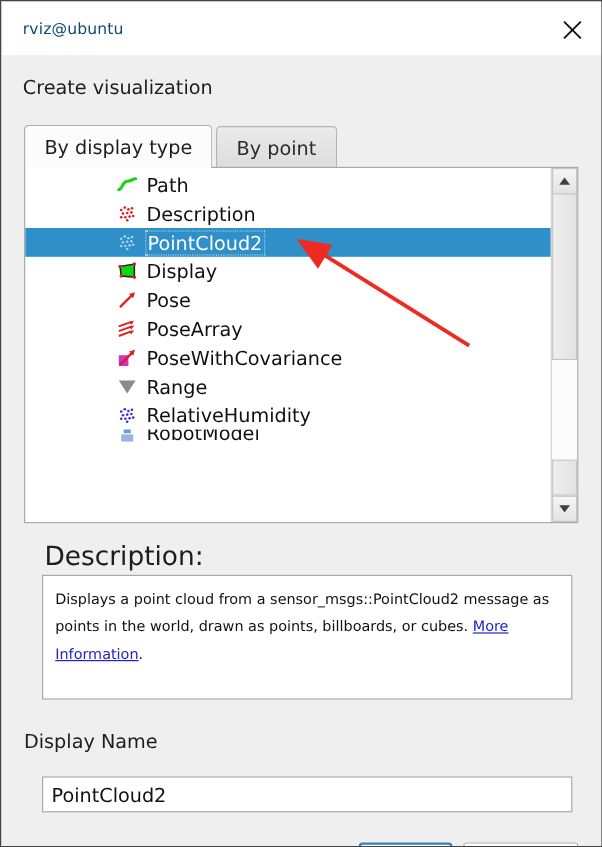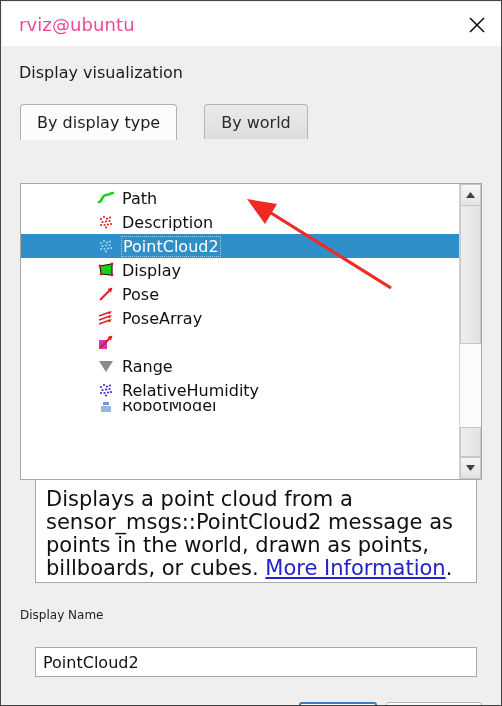--- a/index.html
+++ b/index.html
@@ -21,22 +21,22 @@
   
   .titlebar {
     position:absolute; left:1px; top:1px;
     width:500px; height:44px;
     background:#ffffff;
     display:flex; align-items:center;
     box-sizing:border-box;
   }
   .title-text {
     margin-left:17px;
-    font-size:18px;
-    color:#ec4899;
+    font-size:13px;
+    color:#0c4a6e;
     letter-spacing:0.1px;
     white-space:nowrap;
   }
   .close-btn {
     position:absolute; right:10px; top:8px;
     width:30px; height:30px;
     display:flex; align-items:center; justify-content:center;
     cursor:pointer;
   }
   .close-btn svg { display:block; }
@@ -48,21 +48,21 @@
     box-sizing:border-box;
   }
   .group-title {
     position:absolute; left:17px; top:17px;
     font-size:16px; color:#1d1d1d;
   }
   
   .tabstrip {
     position:absolute; left:18px; top:58px;
     width:462px; height:36px;
-    display:flex; gap:24px;
+    display:flex; align-items:flex-end;
   }
   .tab {
     box-sizing:border-box;
     height:35px;
     padding:0 16px;
     display:flex; align-items:center;
     font-size:16px; color:#1d1d1d;
     border:1px solid #b4b4b4;
     border-bottom:none;
     border-radius:4px 4px 0 0;
@@ -82,21 +82,20 @@
   }
   
   .listbox {
     position:absolute; left:18px; top:93px;
     width:462px; height:297px;
     box-sizing:border-box;
     border:1px solid #a8a8a8;
     background:#ffffff;
     overflow:hidden;
     z-index:2;
-    margin-top:44px;
   }
   .list-inner {
     position:absolute; left:0; top:0;
     width:438px; height:100%;
     padding-top:2px;
     box-sizing:border-box;
   }
   .list-row {
     height:24px;
     display:flex; align-items:center;
@@ -163,30 +162,30 @@
     position:absolute; left:35px; top:406px;
     font-size:22px; color:#1d1d1d;
   }
   .desc-box {
     position:absolute; left:33px; top:433px;
     width:442px; height:104px;
     box-sizing:border-box;
     border:1px solid #a8a8a8;
     background:#ffffff;
     padding:8px 10px 0 10px;
-    font-size:21px; line-height:23px;
+    font-size:12px; line-height:23px;
     color:#101010;
   }
   .desc-link {
     color:#2222cc; text-decoration:underline; cursor:pointer;
   }
   
   .name-label {
     position:absolute; left:18px; top:562px;
-    font-size:12px; color:#1d1d1d;text-align:right;
+    font-size:16px; color:#1d1d1d;text-align:right;
   }
   .name-input {
     position:absolute; left:33px; top:601px;
     width:442px; height:30px;
     box-sizing:border-box;
     border:1px solid #a8a8a8;
     background:#ffffff;
     font-family:inherit;
     font-size:16px; color:#101010;
     padding:0 7px;
@@ -223,28 +222,28 @@
     <div class="close-btn">
       <svg width="20" height="20" viewBox="0 0 20 20">
         <line x1="3" y1="3" x2="17" y2="17" stroke="#111" stroke-width="1.6"></line>
         <line x1="17" y1="3" x2="3" y2="17" stroke="#111" stroke-width="1.6"></line>
       </svg>
     </div>
   </div>
 
   <div class="dialog-body">
 
-    <div class="group-title">Display visualization</div>
+    <div class="group-title">Create visualization</div>
 
     <div class="tabstrip">
       <div class="tab active">
         <span>By display type</span>
       </div>
       <div class="tab inactive">
-        <span>By world</span>
+        <span>By point</span>
       </div>
     </div>
 
     <div class="listbox">
       <div class="list-inner">
 
         <div class="list-row">
           <svg class="row-icon" viewBox="0 0 18 18">
             <path d="M2 13 C5 13 5 6 9 6 C13 6 13 4 16 4" stroke="#15d615" stroke-width="2.6" fill="none" stroke-linecap="round"></path>
           </svg>
@@ -326,20 +325,21 @@
           </svg>
           <span class="row-label">PoseArray</span>
         </div>
 
         <div class="list-row">
           <svg class="row-icon" viewBox="0 0 18 18">
             <rect x="2" y="7" width="8" height="9" fill="#cc33cc"></rect>
             <line x1="3" y1="15" x2="14" y2="4" stroke="#e02020" stroke-width="2"></line>
             <polygon points="15.5,2.5 10.5,4 14,7.5" fill="#e02020"></polygon>
           </svg>
+          <span class="row-label">PoseWithCovariance</span>
         </div>
 
         <div class="list-row">
           <svg class="row-icon" viewBox="0 0 18 18">
             <polygon points="2,4 16,4 9,15" fill="#8a8a8a"></polygon>
           </svg>
           <span class="row-label">Range</span>
         </div>
 
         <div class="list-row">

